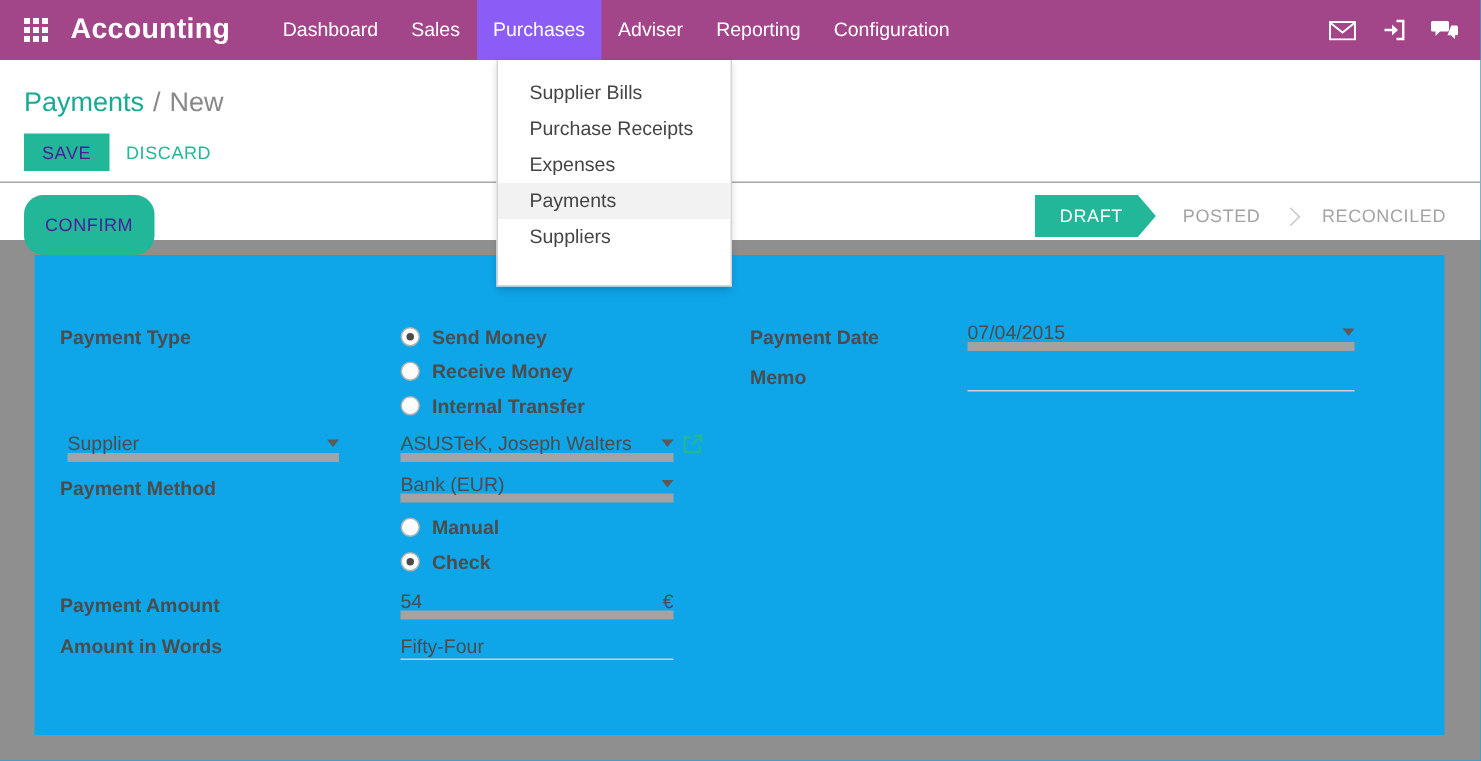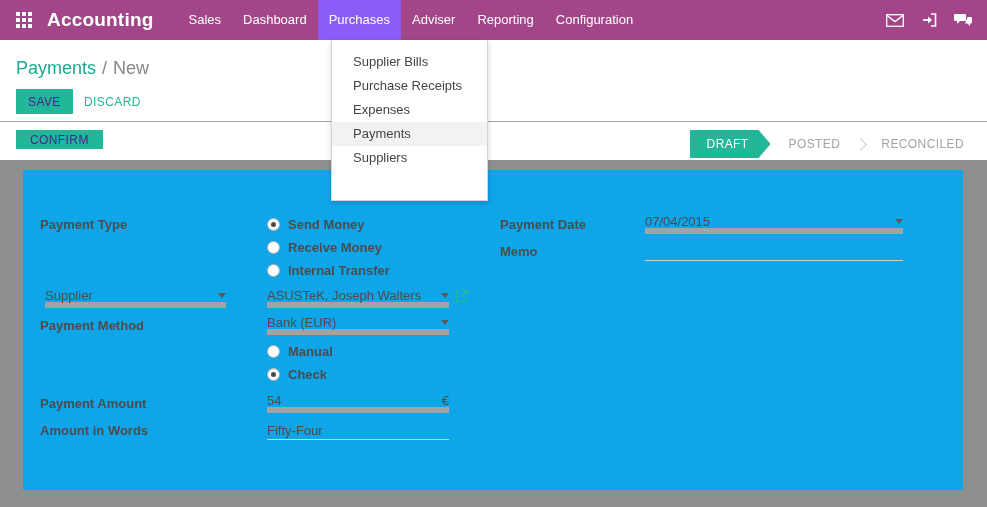--- a/index.html
+++ b/index.html
@@ -38,21 +38,21 @@
   .breadcrumb .crumb-link { color: #17ab94; cursor: pointer; }
   .breadcrumb .crumb-sep { margin: 0 6px; color: #888; }
   .btn {
     display: inline-block; border: none; cursor: pointer; font-family: inherit;
     font-size: 12px; letter-spacing: 0.4px; background: #21b798; color: #4c1d95;
   }
   .btn-save   { position: absolute; top: 49px; left: 16px; height: 25px; padding: 0 12px; }
   .btn-discard{ position: absolute; top: 49px; left: 79px; height: 25px; padding: 0 5px;
                 background: transparent; color: #21b798; }
   .cp-divider { position: absolute; top: 81px; left: 0; width: 987px; border-top: 1px solid #a6a6a6; }
-  .btn-confirm{ position: absolute; top: 90px; left: 16px; height: 19px; padding: 0 14px; }
+  .btn-confirm{ position: absolute; top: 90px; left: 16px; height: 40px; padding: 0 14px; border-radius: 13px; }
 
   .statusbar {
     position: absolute; top: 90px; right: 9px; height: 28px;
     display: flex; align-items: center; font-size: 12px; color: #a3a3a3; letter-spacing: 0.4px;
   }
   .state { padding: 0 14px; line-height: 28px; white-space: nowrap; cursor: pointer; }
   .state.active {
     background: #21b798; color: #fff; padding: 0 22px 0 17px; margin-right: 4px;
     clip-path: polygon(0 0, calc(100% - 12px) 0, 100% 50%, calc(100% - 12px) 100%, 0 100%);
   }
@@ -85,21 +85,21 @@
     border-radius: 50%; background: #4a4a4a;
   }
   .radio-label { font-size: 13px; font-weight: bold; color: #4c4c4c; }
   .ext-link { position: absolute; cursor: pointer; }
 
   
   .dropdown {
     position: absolute; top: 40px; left: 331px; width: 157px;
     background: #fff; border: 1px solid #d4d4d4; border-top: none;
     box-shadow: 0 2px 5px rgba(0,0,0,0.18);
-    padding: 10px 0 30px; z-index: 50;
+    padding: 10px 0 20px; z-index: 50;
   }
   .dd-item { height: 24px; line-height: 24px; padding-left: 21px; font-size: 13px; color: #444; cursor: pointer; white-space: nowrap; }
   .dd-item.highlight { background: #f2f2f2; }
 </style>
 </head>
 <body>
 
 <div class="navbar">
   <div class="apps-icon">
     <i></i>
@@ -107,22 +107,22 @@
       <i></i>
       <i></i>
       <i></i>
       <i></i>
       <i></i>
       <i></i>
       <i></i>
   </div>
   <div class="app-title">Accounting</div>
   <div class="nav-menu">
+    <div class="nav-item">Dashboard</div>
     <div class="nav-item">Sales</div>
-    <div class="nav-item">Dashboard</div>
     <div class="nav-item active">Purchases</div>
     <div class="nav-item">Adviser</div>
     <div class="nav-item">Reporting</div>
     <div class="nav-item">Configuration</div>
   </div>
   <div class="nav-icons">
     <span>
       <svg width="18" height="13" viewBox="0 0 18 13">
         <rect x="0.7" y="0.7" width="16.6" height="11.6" fill="none" stroke="#fff" stroke-width="1.3"></rect>
         <path d="M1 1.4 L9 7.6 L17 1.4" fill="none" stroke="#fff" stroke-width="1.3"></path>

